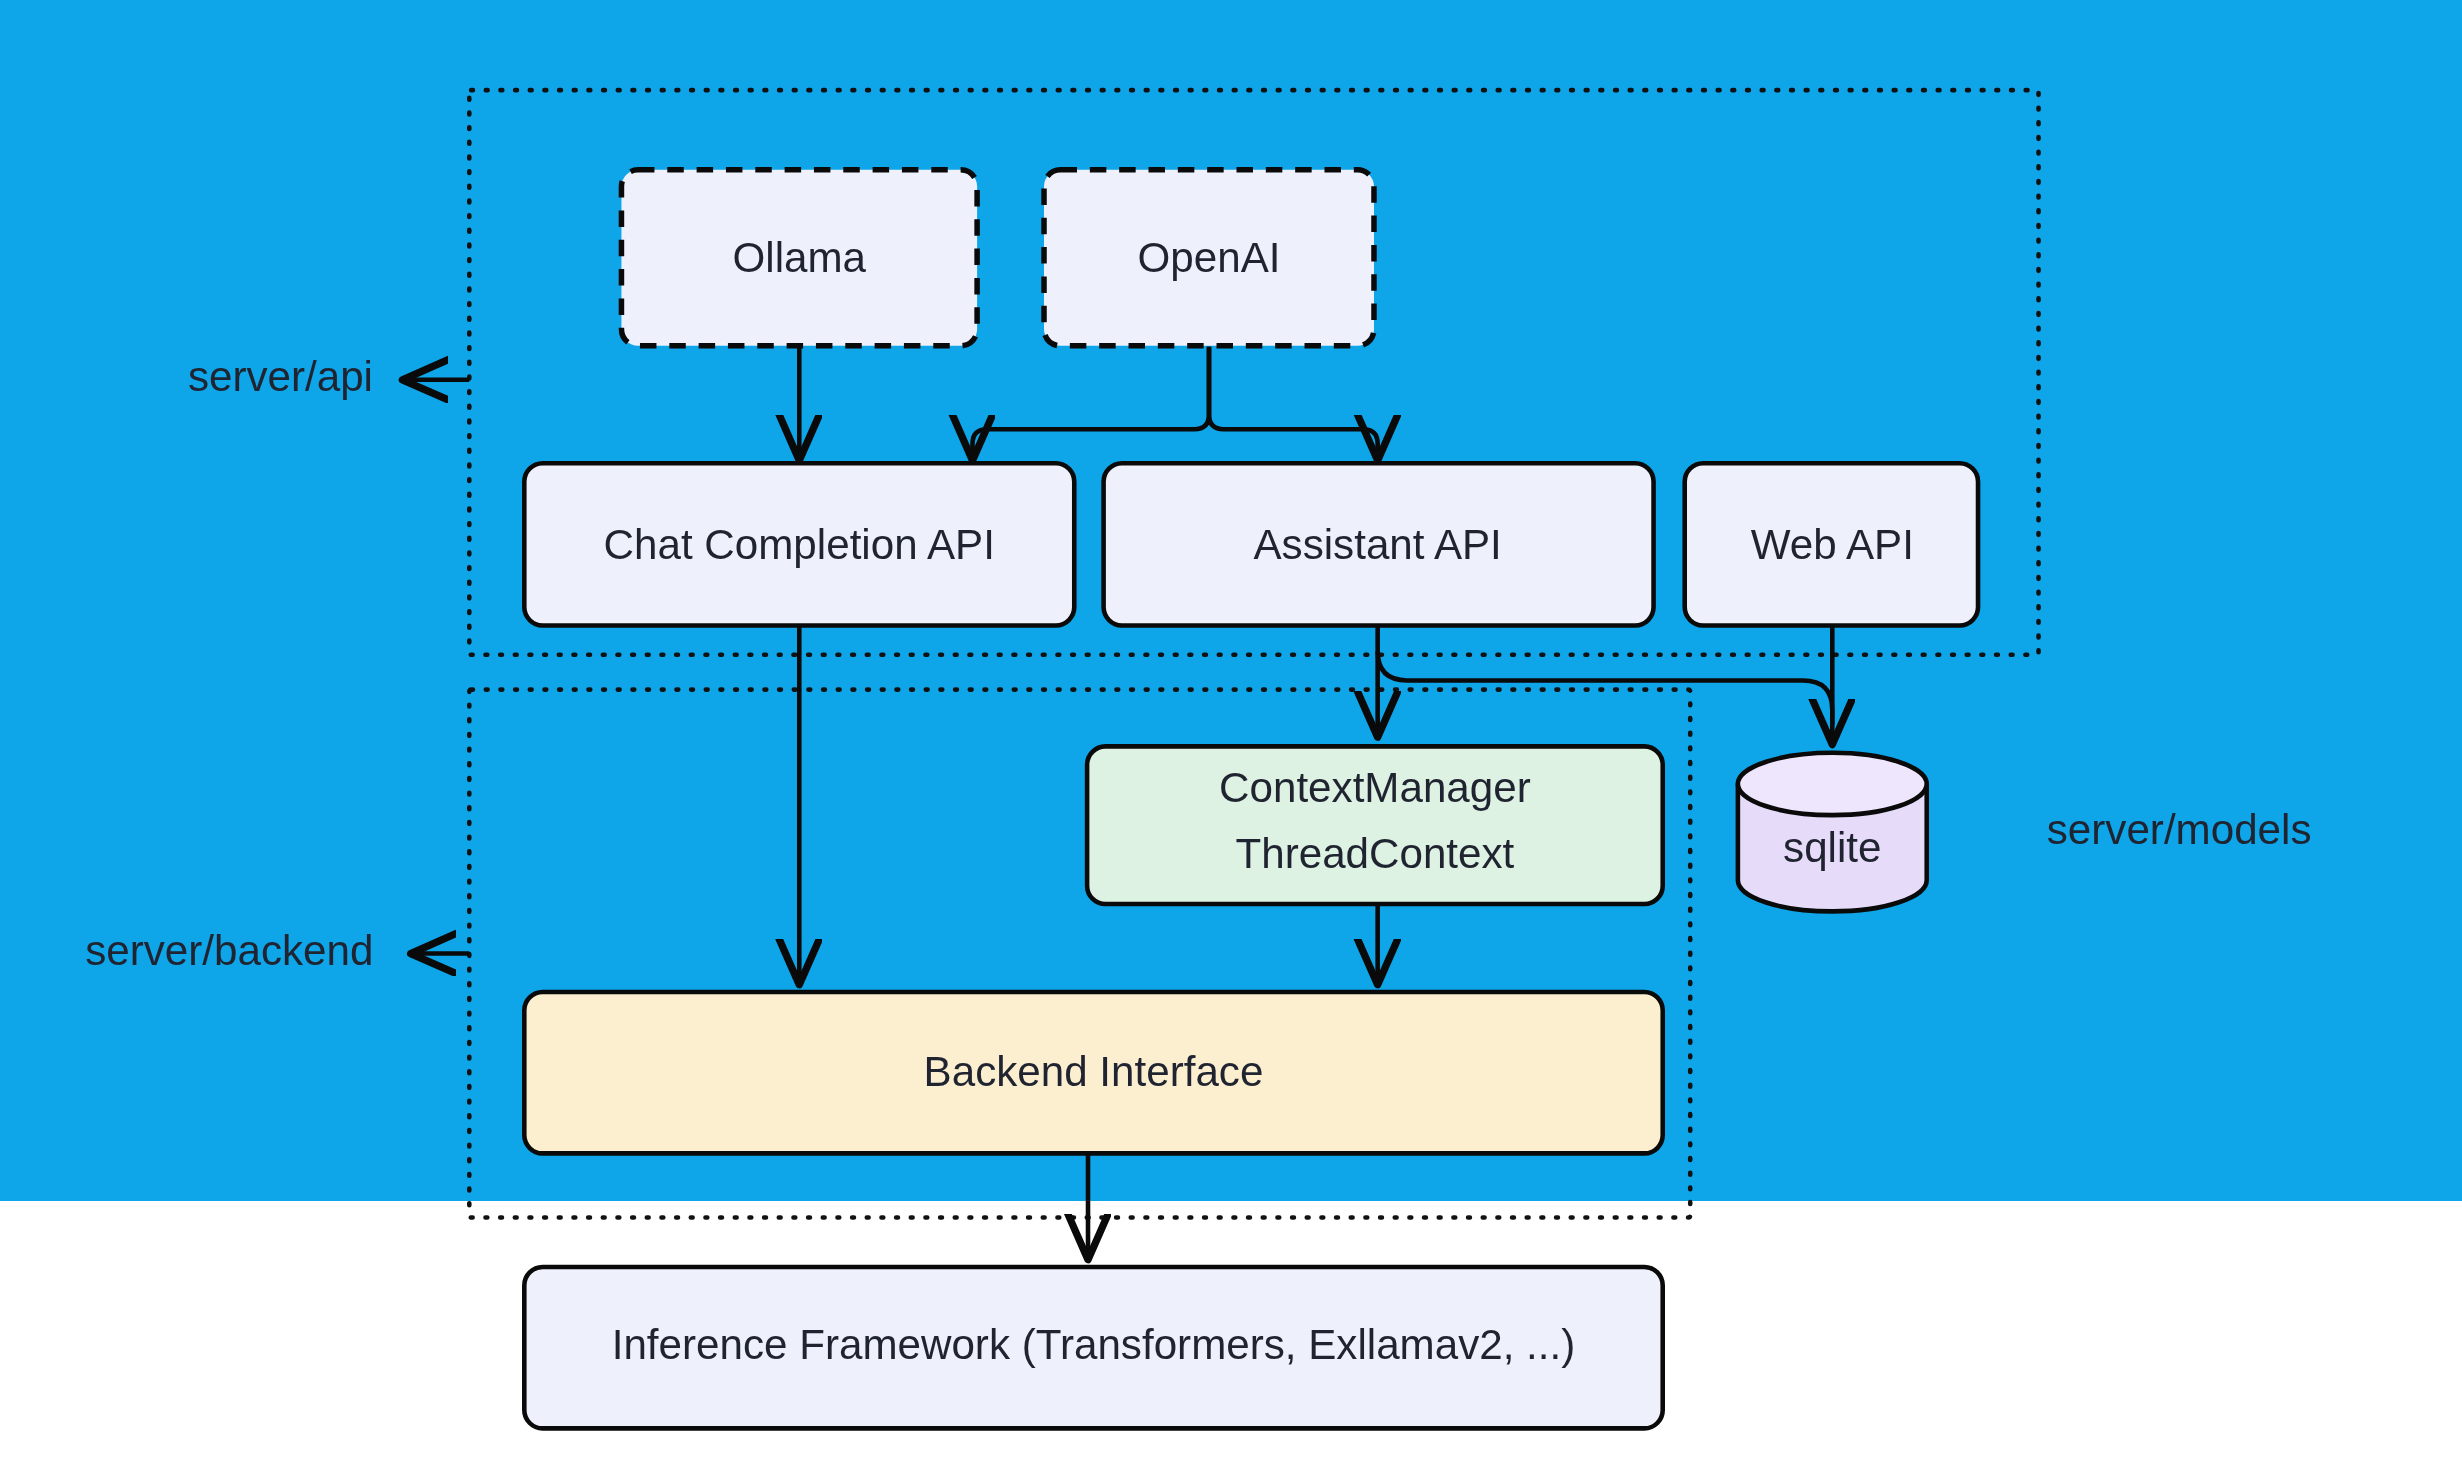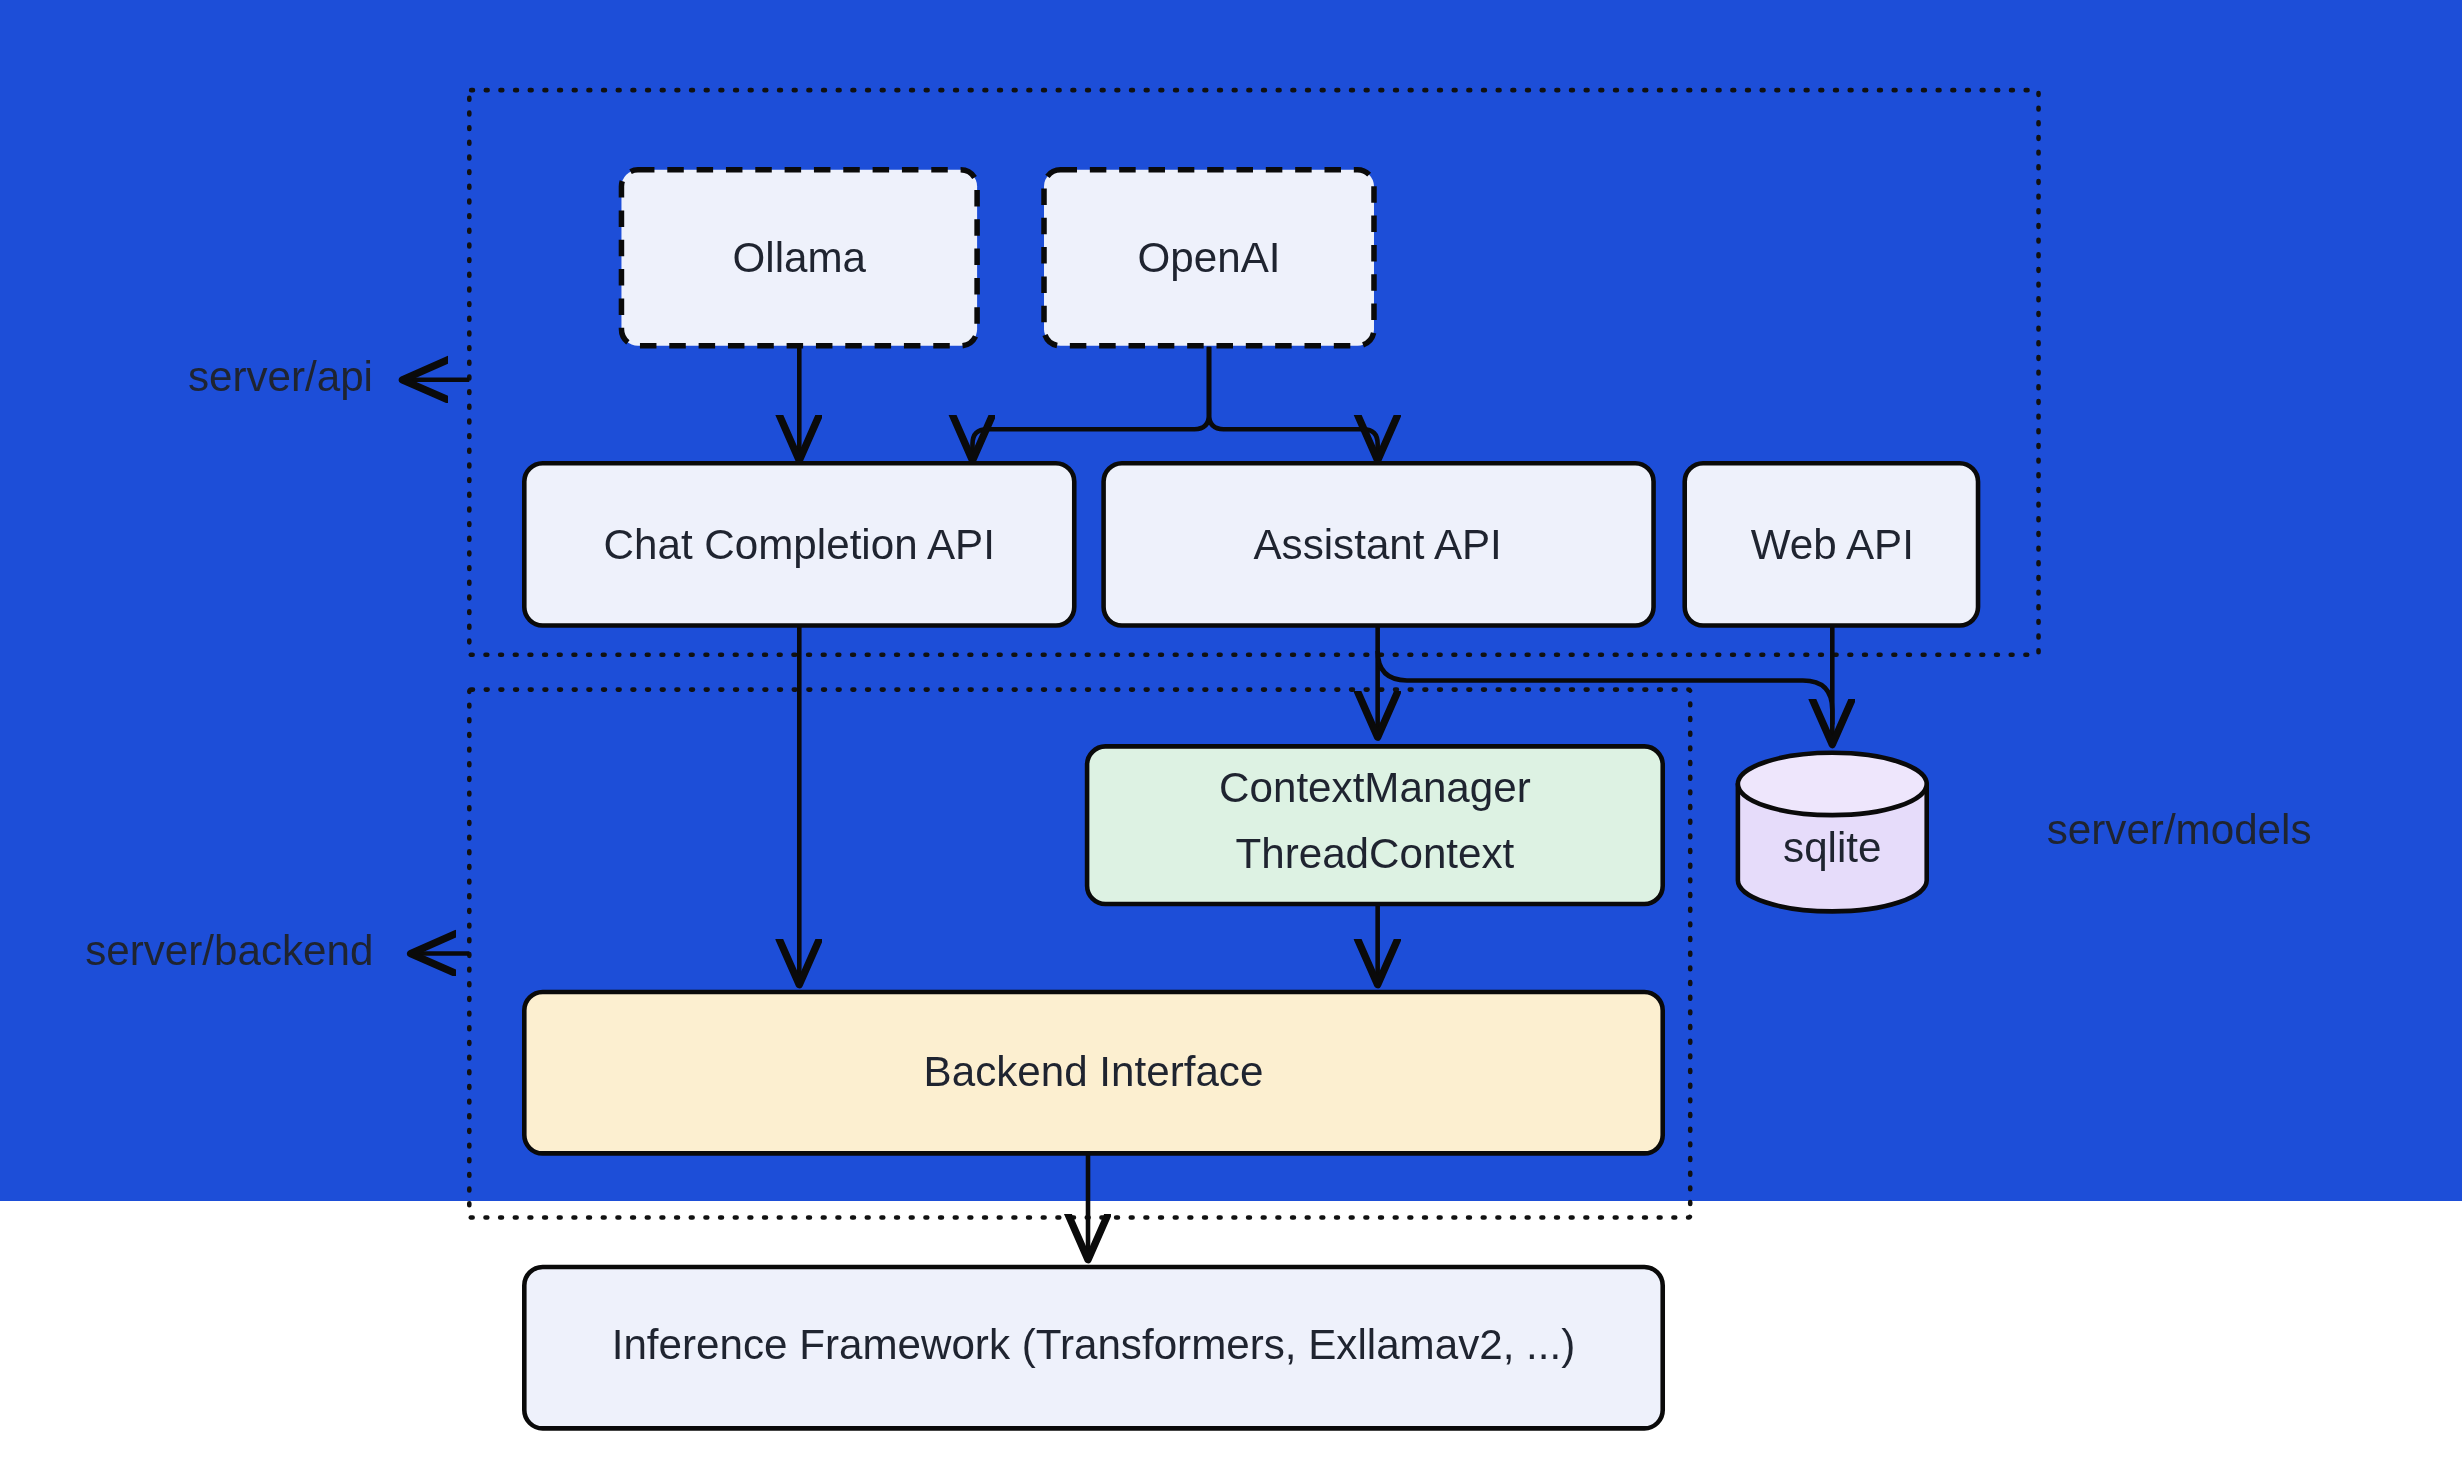--- a/index.html
+++ b/index.html
@@ -10,21 +10,21 @@
   body {
     width: 2462px;
     height: 1480px;
     font-family: "Liberation Sans", sans-serif;
     overflow: hidden;
   }
   #diagram-root {
     position: relative;
     width: 2462px;
     height: 1201px;
-    background: #1d4ed8;
+    background: #0ea5e9;
   }
   svg.diagram {
     display: block;
     width: 2462px;
     height: 1480px;
   }
   .node-label {
     font-family: "Liberation Sans", sans-serif;
     fill: #1f2430;
     text-anchor: middle;

